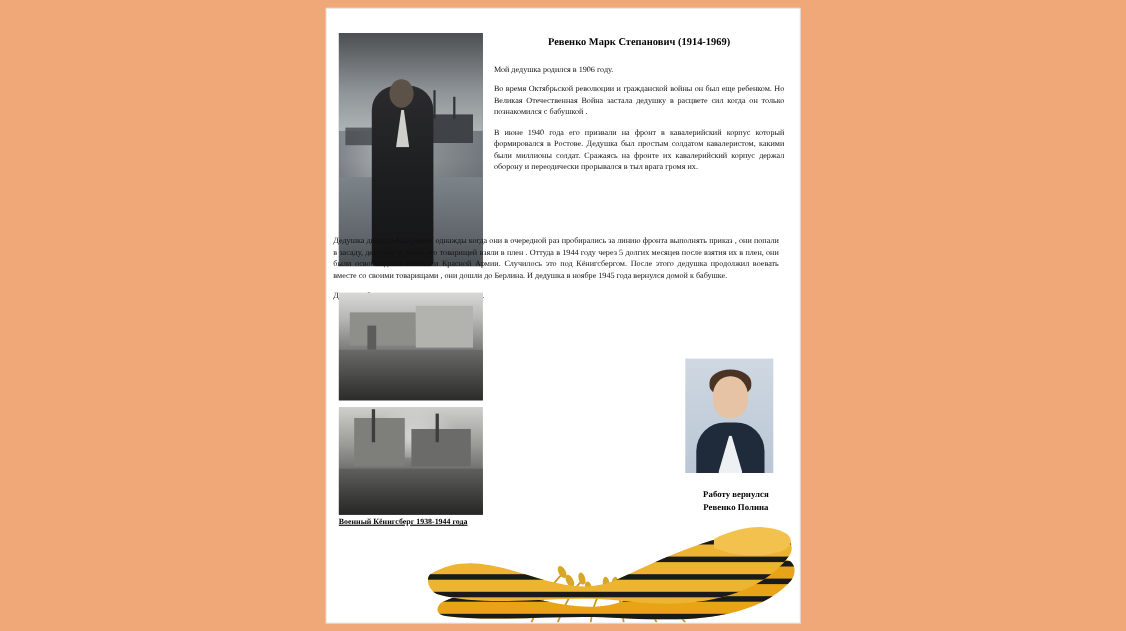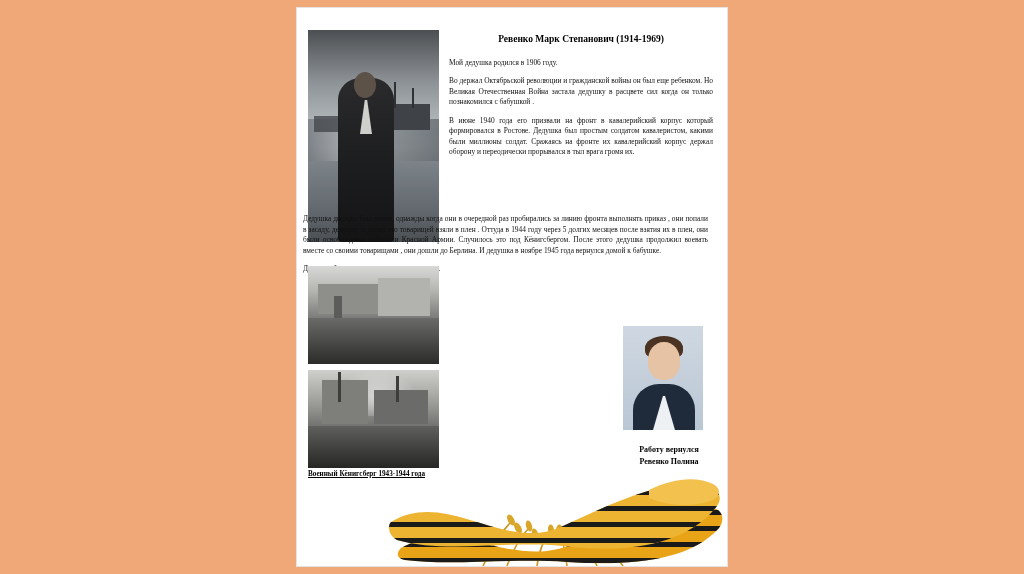--- a/index.html
+++ b/index.html
@@ -248,21 +248,21 @@
         <div class="pg-mast m1"></div>
         <div class="pg-mast m2"></div>
         <div class="pg-figure"></div>
         <div class="pg-shirt"></div>
         <div class="pg-head"></div>
       </div>
 
       <div class="article">
         <h1 class="article-title">Ревенко Марк Степанович (1914-1969)</h1>
         <p class="p">Мой дедушка родился в 1906 году.</p>
-        <p class="p">Во держал Октябрьской революции и гражданской войны он был еще ребенком. Но Великая Отечественная Война застала дедушку в расцвете сил когда он только познакомился с бабушкой .</p>
+        <p class="p">Во время Октябрьской революции и гражданской войны он был еще ребенком. Но Великая Отечественная Война застала дедушку в расцвете сил когда он только познакомился с бабушкой .</p>
         <p class="p">В июне 1940 года его призвали на фронт в кавалерийский корпус который формировался в Ростове. Дедушка был простым солдатом кавалеристом, какими были миллионы солдат. Сражаясь на фронте их кавалерийский корпус держал оборону и переодически прорывался в тыл врага громя их.</p>
       </div>
     </div>
 
     <div class="wide-block">
       <p class="p">Дедушка дважды был ранен, однажды когда они в очередной раз пробирались за линию фронта выполнять приказ , они попали в засаду, дедушку и двоих его товарищей взяли в плен . Оттуда в 1944 году через 5 долгих месяцев после взятия их в плен, они были освобождены войсками Красной Армии. Случилось это под Кёнигсбергом. После этого дедушка продолжил воевать вместе со своими товарищами , они дошли до Берлина. И дедушка в ноябре 1945 года вернулся домой к бабушке.</p>
       <p class="p">Дедушка был награжден орденом за отвагу.</p>
     </div>
 
     <div class="photo-ruins-1">
@@ -274,21 +274,21 @@
 
     <div class="photo-ruins-2">
       <div class="r2smoke"></div>
       <div class="ruin-mass r2a"></div>
       <div class="ruin-mass r2b"></div>
       <div class="ruin-mass r2d"></div>
       <div class="ruin-mass r2e"></div>
       <div class="ruin-mass r2c"></div>
     </div>
 
-    <div class="ruins-caption">Военный Кёнигсберг 1943-1944 года</div>
+    <div class="ruins-caption">Военный Кёнигсберг 1938-1944 года</div>
 
     <div class="photo-author">
       <div class="au-body"></div>
       <div class="au-shirt"></div>
       <div class="au-hair"></div>
       <div class="au-head"></div>
     </div>
 
     <div class="author-caption">
       <div>Работу  вернулся</div>

